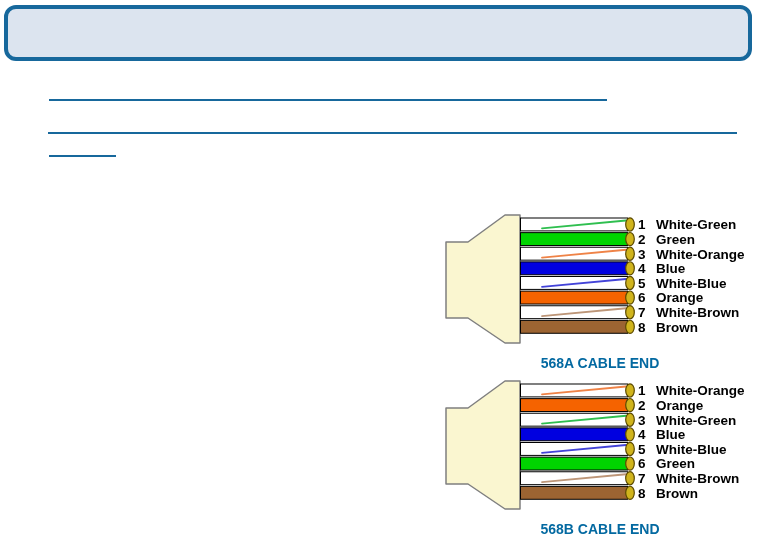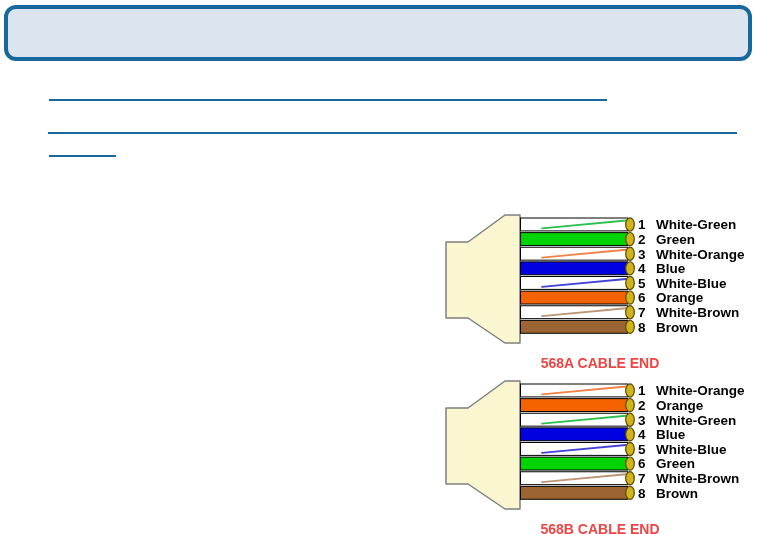--- a/index.html
+++ b/index.html
@@ -14,21 +14,21 @@
   }
   .underline{position:absolute;height:2px;background:var(--accent,#17689c);display:block;}
   .u1{left:49px;top:99px;width:558px;}
   .u2{left:48px;top:132px;width:689px;}
   .u3{left:49px;top:155px;width:67px;}
   figure.cable-diagram{position:absolute;left:443px;width:314px;margin:0;padding:0;}
   .diagA{top:214px;}
   .diagB{top:380px;}
   .caption{
     margin-top:5px;text-align:center;font-weight:bold;font-size:14px;
-    color:#ef4444;white-space:nowrap;
+    color:#0369a1;white-space:nowrap;
   }
   svg text{
     font-family:"Liberation Sans",sans-serif;font-weight:bold;
     font-size:13.5px;fill:#000;
   }
 </style>
 </head>
 <body>
 
 <div class="canvas">

